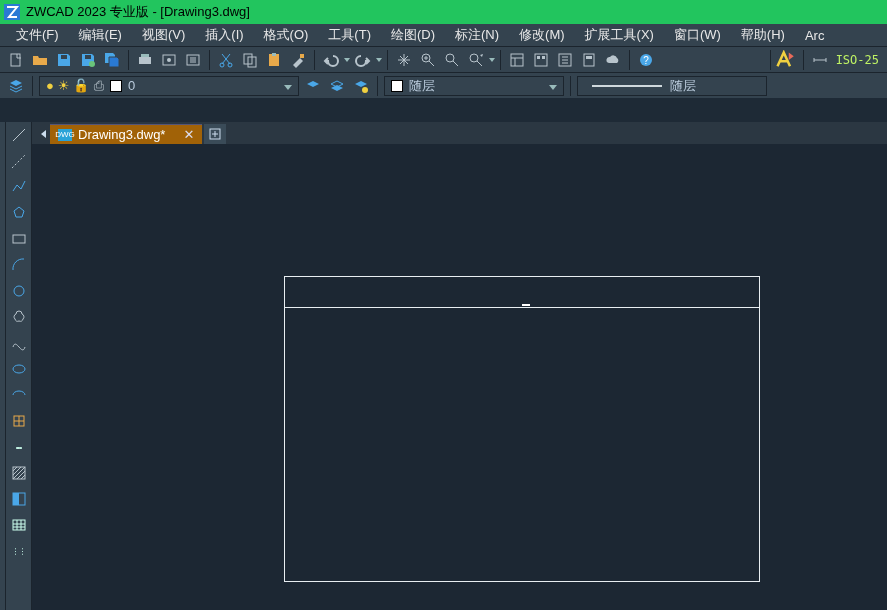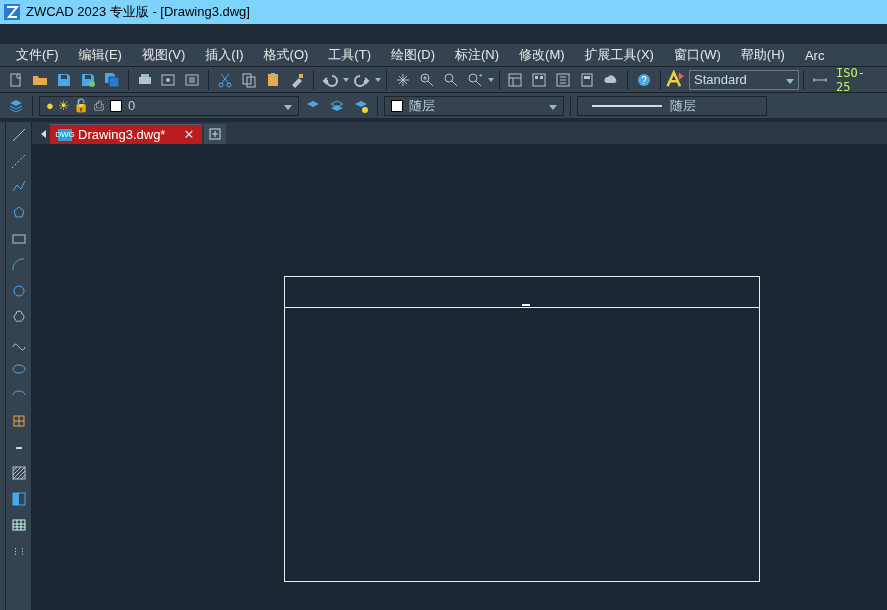--- a/index.html
+++ b/index.html
@@ -1,24 +1,24 @@
 <!DOCTYPE html>
 <html><head>
 <meta charset="utf-8">
 <style>
 * { margin: 0; padding: 0; box-sizing: border-box; font-family: "Microsoft YaHei", "SimSun", sans-serif; user-select: none; }
 html, body { width: 887px; height: 610px; overflow: hidden; background: #1e2a36; color: #d0d0d0; font-size: 12px; }
 
 
-.titlebar { height: 24px; background: #7dd3fc; color: #000; display: flex; align-items: center; padding: 0 4px; font-size: 13px; }
+.titlebar { height: 24px; background: #22c55e; color: #000; display: flex; align-items: center; padding: 0 4px; font-size: 13px; }
 .titlebar .logo { width: 16px; height: 16px; margin-right: 6px; display: inline-flex; align-items: center; justify-content: center; }
 .titlebar .logo svg { width: 16px; height: 16px; }
 
 
-.menubar { height: 22px; background: #34434f; display: flex; align-items: center; padding: 0 6px; color: #e8e8e8; font-size: 13px; margin-top: 20px; }
+.menubar { height: 22px; background: #34434f; display: flex; align-items: center; padding: 0 6px; color: #e8e8e8; font-size: 13px; }
 .menubar span { padding: 2px 10px; white-space: nowrap; cursor: default; }
 
 
 .toolbar { height: 26px; background: #34434f; display: flex; align-items: center; padding: 0 4px; border-top: 1px solid #1b242d; }
 .tool-btn { width: 22px; height: 22px; margin: 0 1px; display: inline-flex; align-items: center; justify-content: center; cursor: pointer; color: #cfe3f0; }
 .tool-btn svg { width: 16px; height: 16px; }
 .sep { width: 1px; height: 20px; background: #1b242d; margin: 0 4px; }
 .dropdown-arrow { width: 8px; height: 22px; display: inline-flex; align-items: center; justify-content: center; color: #9bb; cursor: pointer; }
 .dropdown-arrow::after { content: ""; border-left: 3px solid transparent; border-right: 3px solid transparent; border-top: 4px solid #9bb; }
 
@@ -42,21 +42,21 @@
 
 .workspace { position: absolute; top: 122px; left: 0; right: 0; bottom: 0; display: flex; background: #1e2a36; }
 .left-tool-col { width: 26px; background: #34434f; display: flex; flex-direction: column; align-items: center; padding-top: 2px; gap: 4px; border-right: 1px solid #1b242d; }
 .left-tool-col .tool-btn { width: 22px; height: 22px; }
 .left-tool-col .tool-btn.dots { letter-spacing: -1px; font-size: 8px; color: #cfe; }
 
 .doc-area { flex: 1; position: relative; background: #1c2733; }
 .tabstrip { height: 22px; background: #2b3742; display: flex; align-items: flex-end; padding-left: 4px; }
 .chev { width: 14px; height: 20px; display: inline-flex; align-items: center; justify-content: center; color: #cde; cursor: pointer; }
 .chev::after { content: ""; border-top: 4px solid transparent; border-bottom: 4px solid transparent; border-right: 5px solid #cde; }
-.tab { height: 20px; background: #b91c1c; display: inline-flex; align-items: center; padding: 0 8px; color: #fff; font-family: "SimSun", monospace; font-size: 13px; border-top: 1px solid #557; margin-right: 2px; cursor: pointer; }
+.tab { height: 20px; background: #a16207; display: inline-flex; align-items: center; padding: 0 8px; color: #fff; font-family: "SimSun", monospace; font-size: 13px; border-top: 1px solid #557; margin-right: 2px; cursor: pointer; }
 .tab .file-ico { width: 14px; height: 12px; background: #2aa3d8; margin-right: 6px; display: inline-flex; align-items: center; justify-content: center; font-size: 8px; color: #fff; }
 .tab .close { margin-left: 18px; font-size: 13px; color: #dde; cursor: pointer; }
 .newtab { width: 22px; height: 20px; background: #3a4b58; display: inline-flex; align-items: center; justify-content: center; color: #cde; cursor: pointer; }
 .newtab svg { width: 12px; height: 12px; }
 
 .canvas { position: absolute; top: 22px; left: 0; right: 0; bottom: 0; background: #1c2733; }
 .drawn-rect { position: absolute; left: 252px; top: 132px; width: 476px; height: 306px; border: 1px solid #e8eef2; }
 .drawn-rect .inner-line { position: absolute; top: 30px; left: 0; right: 0; height: 1px; background: #e8eef2; }
 .cursor-mark { position: absolute; left: 490px; top: 160px; width: 8px; height: 2px; background: #fff; }
 
@@ -257,24 +257,20 @@
   <div style="flex:1"></div>
 
   <div class="sep"></div>
   <div class="style-box">
     <span class="style-icon">
         <svg viewBox="0 0 16 16">
           <path d="M2 13L7 2l5 11M4 9h6" stroke="currentColor" fill="none" stroke-width="2"></path>
           <path d="M11 2l4 3-4 3" fill="#e86a5a"></path>
         </svg>
       </span>
-    <div class="style-field">
-      <span>Standard</span>
-      <span class="combo-arrow"></span>
-    </div>
   </div>
   <div class="sep"></div>
   <div class="tool-btn c-grey">
       <svg viewBox="0 0 16 16">
         <path d="M2 8h12M2 6v4M14 6v4" stroke="currentColor" fill="none"></path>
       </svg>
     </div>
   <span style="font-family:monospace;color:#bef264;padding:0 4px;">ISO-25</span>
 </div>
 

